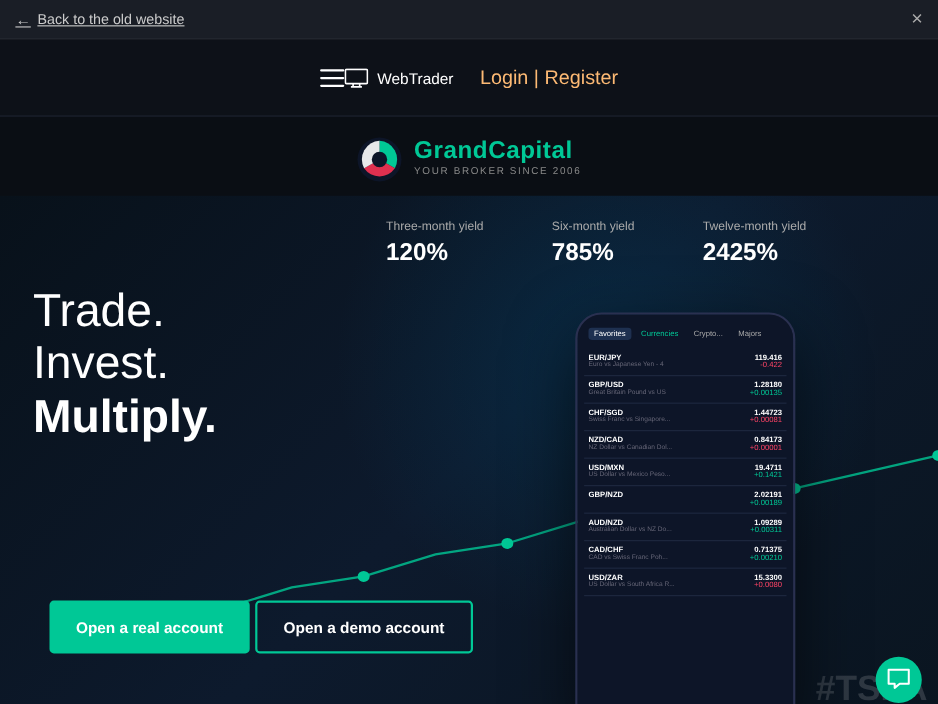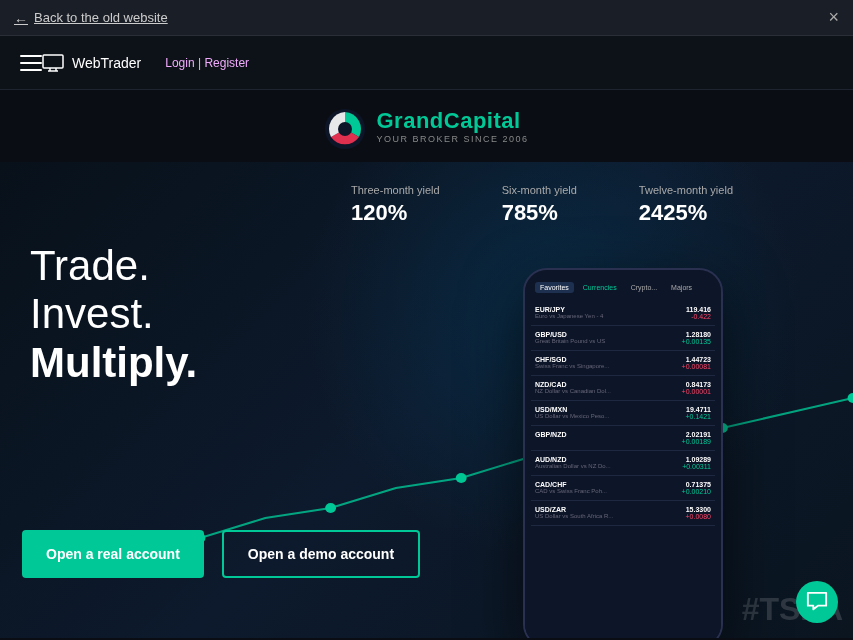--- a/index.html
+++ b/index.html
@@ -37,25 +37,25 @@
       color: #ccc;
     }
     .close-btn {
       color: #aaa;
       font-size: 18px;
       cursor: pointer;
     }
 
     
     .nav-bar {
-      height: 54px;
+      height: 70px;
       background: #0d1118;
       display: flex;
       align-items: center;
-      justify-content: flex-start;
+      justify-content: center;
       padding: 0 20px;
       border-bottom: 1px solid #1e2430;
     }
     .hamburger {
       display: flex;
       flex-direction: column;
       gap: 5px;
       cursor: pointer;
     }
     .hamburger span {
@@ -72,22 +72,22 @@
     }
     .webtrader-btn {
       display: flex;
       align-items: center;
       gap: 8px;
       color: #fff;
       font-size: 14px;
       cursor: pointer;
     }
     .login-register {
-      color: #f0abfc;
-      font-size: 12px;
+      color: #fdba74;
+      font-size: 18px;
       cursor: pointer;
     }
 
     
     .logo-area {
       display: flex;
       justify-content: center;
       align-items: flex-start;
       padding: 18px 0 12px;
       gap: 10px;
@@ -158,24 +158,24 @@
       line-height: 1.15;
       color: #fff;
     }
     .hero-text h1 .bold {
       font-weight: 900;
     }
 
     
     .cta-buttons {
       position: absolute;
-      left: 22px;
+      left: 45px;
       bottom: 60px;
       display: flex;
-      gap: 18px;
+      gap: 5px;
       z-index: 10;
     }
     .btn-real {
       background: #00c896;
       color: #fff;
       border: none;
       padding: 14px 24px;
       font-size: 14px;
       font-weight: bold;
       border-radius: 4px;

